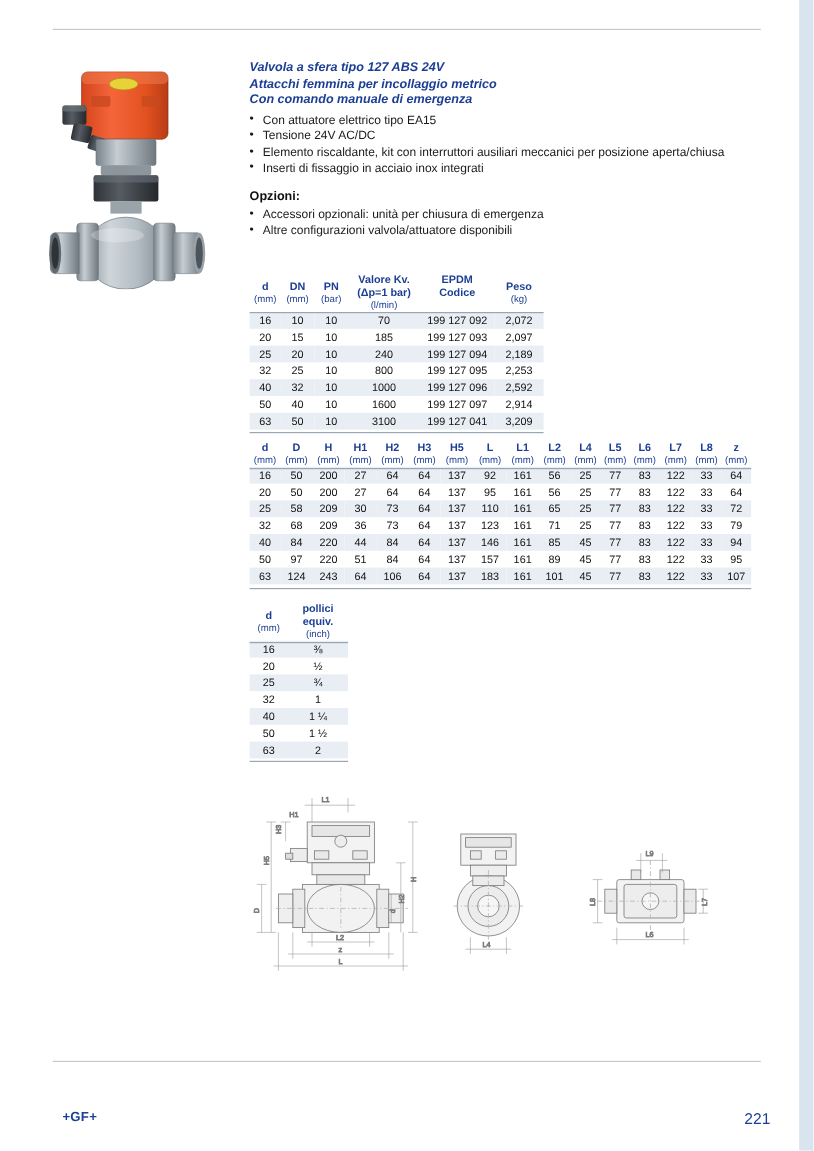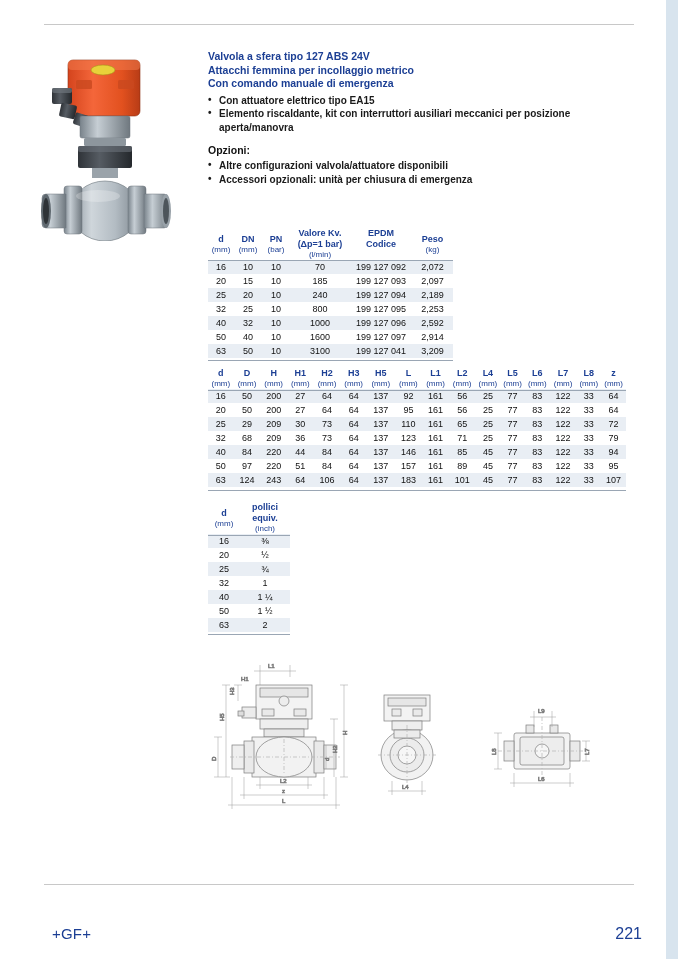--- a/index.html
+++ b/index.html
@@ -31,58 +31,58 @@
     background: #d8e4ee;
   }
   .bottom-rule {
     position: absolute;
     left: 44px; top: 884px; width: 590px; height: 1px;
     background: #c8c8c8;
   }
   .footer-left {
     position: absolute;
     left: 52px; top: 925px;
-    font-size: 15px; font-weight: normal; color: #1c3f94;
+    font-size: 11px; font-weight: bold; color: #1c3f94;
     letter-spacing: .2px;
   }
   .footer-right {
     position: absolute;
     right: 36px; top: 925px;
-    font-size: 16px; color: #1c3f94;
+    font-size: 13px; color: #1c3f94;
   }
 
   
   .photo {
     position: absolute;
     left: 40px; top: 36px;
     width: 160px; height: 200px;
   }
 
   
   .titleblock {
     position: absolute;
     left: 208px; top: 50px; width: 430px;
   }
   .titleblock .t {
     color: #1c3f94;
     font-weight: bold;
     font-size: 10.5px;
     line-height: 13.5px;
+    font-style: italic;
   }
   .section-head {
     color: #111;
     font-weight: bold;
     font-size: 10.5px;
     margin-top: 10px;
   }
   ul.bullets {
     list-style: none;
     margin: 3px 0 0 0;
     padding: 0;
-    font-weight: bold;
   }
   ul.bullets li {
     font-size: 10px;
     line-height: 13.6px;
     padding-left: 11px;
     position: relative;
   }
   ul.bullets li:before {
     content: "•";
     position: absolute;
@@ -218,27 +218,29 @@
     </svg>
   </div>
 
   <div class="titleblock">
     <div class="t">Valvola a sfera tipo 127 ABS 24V</div>
     <div class="t">Attacchi femmina per incollaggio metrico</div>
     <div class="t">Con comando manuale di emergenza</div>
 
     <ul class="bullets">
       <li>Con attuatore elettrico tipo EA15</li>
-      <li>Elemento riscaldante, kit con interruttori ausiliari meccanici per posizione aperta/manovra</li>
+      <li>Tensione 24V AC/DC</li>
+      <li>Elemento riscaldante, kit con interruttori ausiliari meccanici per posizione aperta/chiusa</li>
+      <li>Inserti di fissaggio in acciaio inox integrati</li>
     </ul>
 
     <div class="section-head">Opzioni:</div>
     <ul class="bullets">
+      <li>Accessori opzionali: unità per chiusura di emergenza</li>
       <li>Altre configurazioni valvola/attuatore disponibili</li>
-      <li>Accessori opzionali: unità per chiusura di emergenza</li>
     </ul>
   </div>
 
   <div class="tblwrap" id="t1wrap" style="left:208px; top:228px; width:245px;">
     <table class="tbl" style="position:relative; left:0; top:0; width:245px;">
       <thead>
         <tr>
           <th style="width:26px"><span>d</span><span class="unit">(mm)</span></th>
           <th style="width:28px"><span>DN</span><span class="unit">(mm)</span></th>
           <th style="width:28px"><span>PN</span><span class="unit">(bar)</span></th>
@@ -364,21 +366,21 @@
             <td>56</td>
             <td>25</td>
             <td>77</td>
             <td>83</td>
             <td>122</td>
             <td>33</td>
             <td>64</td>
         </tr>
         <tr class="alt">
           <td>25</td>
-            <td>29</td>
+            <td>58</td>
             <td>209</td>
             <td>30</td>
             <td>73</td>
             <td>64</td>
             <td>137</td>
             <td>110</td>
             <td>161</td>
             <td>65</td>
             <td>25</td>
             <td>77</td>

